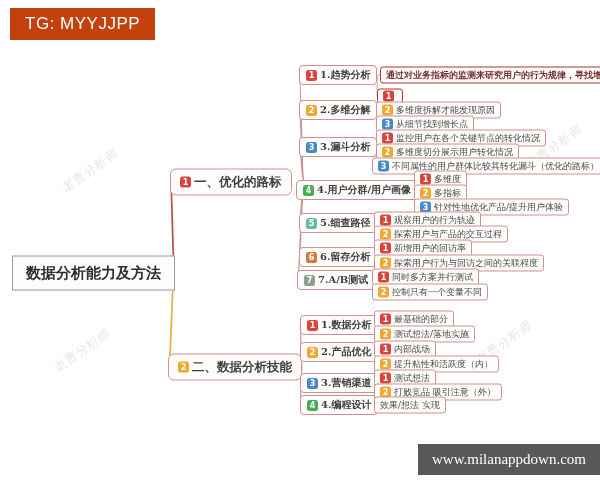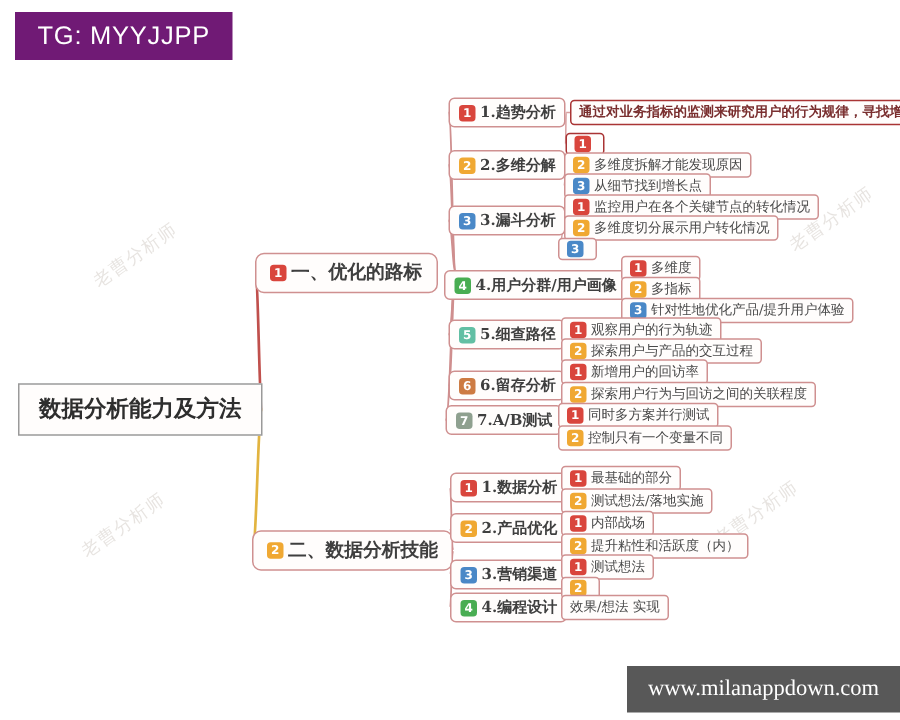--- a/index.html
+++ b/index.html
@@ -14,21 +14,21 @@
   .root{border:1.5px solid #9a9a9a;border-radius:0;padding:7px 13px;
         font-size:15px;font-weight:bold;color:#2e2e2e;}
   .branch{border-width:1.4px;border-radius:6px;padding:4px 9px;font-size:12.5px;font-weight:bold;}
   .node{padding:2px 6px;font-size:10px;font-weight:bold;border-radius:4px;}
   .leaf{padding:1px 5px;font-size:9px;border-radius:3px;color:#4a4a4a;}
   .leaf.em{border-width:1.6px;font-weight:bold;color:#7a2f2f;}
   .badge{display:inline-block;width:11px;height:11px;line-height:11px;margin-right:3px;
          border-radius:2.5px;background:#d9453c;color:#fff;text-align:center;
          font-size:8px;font-weight:bold;font-family:"DejaVu Sans",sans-serif;flex:0 0 auto;}
   .overlay{position:absolute;z-index:3;color:#fff;font-family:"Liberation Sans","DejaVu Sans",sans-serif;}
-  .tg{left:10px;top:8px;background:#701a75;padding:6px 15px;font-size:17px;letter-spacing:.5px;}
+  .tg{left:10px;top:8px;background:#c2410c;padding:6px 15px;font-size:17px;letter-spacing:.5px;}
   .site{right:0;top:444px;background:#585858;padding:7px 14px;font-size:15px;font-family:Liberation Serif, serif;}
 </style>
 </head>
 <body>
 
 <div class="canvas">
   <svg id="links">
       <path d="M175,273 C172.5,273 172.5,182 170,182" stroke="#c0504d" stroke-width="1.8" fill="none"></path>
       <path d="M304,182 C301.5,182 301.5,75 299,75" stroke="#cf8f8f" stroke-width="1.2" fill="none"></path>
       <path d="M304,182 C301.5,182 301.5,110 299,110" stroke="#cf8f8f" stroke-width="1.2" fill="none"></path>
@@ -130,20 +130,21 @@
   <div class="nodebox leaf" style="left:376px;top:138px">
     <span class="badge" style="background: rgb(217, 69, 60);">1</span>
     <span>监控用户在各个关键节点的转化情况</span>
   </div>
   <div class="nodebox leaf" style="left:376px;top:152px">
     <span class="badge" style="background: rgb(240, 168, 50);">2</span>
     <span>多维度切分展示用户转化情况</span>
   </div>
   <div class="nodebox leaf" style="left:372px;top:166px">
     <span class="badge" style="background: rgb(74, 136, 199);">3</span>
+    <span>不同属性的用户群体比较其转化漏斗（优化的路标）</span>
   </div>
 
   <div class="nodebox leaf" style="left:414px;top:179px">
     <span class="badge" style="background: rgb(217, 69, 60);">1</span>
     <span>多维度</span>
   </div>
   <div class="nodebox leaf" style="left:414px;top:193px">
     <span class="badge" style="background: rgb(240, 168, 50);">2</span>
     <span>多指标</span>
   </div>
@@ -218,20 +219,21 @@
     <span class="badge" style="background: rgb(240, 168, 50);">2</span>
     <span>提升粘性和活跃度（内）</span>
   </div>
 
   <div class="nodebox leaf" style="left:374px;top:378px">
     <span class="badge" style="background: rgb(217, 69, 60);">1</span>
     <span>测试想法</span>
   </div>
   <div class="nodebox leaf" style="left:374px;top:392px">
     <span class="badge" style="background: rgb(240, 168, 50);">2</span>
+    <span>打败竞品 吸引注意（外）</span>
   </div>
 
   <div class="nodebox leaf" style="left:374px;top:405px">
     <span>效果/想法 实现</span>
   </div>
 
   <div class="overlay tg">TG: MYYJJPP</div>
   <div class="overlay site">www.milanappdown.com</div>
 </div>
 

